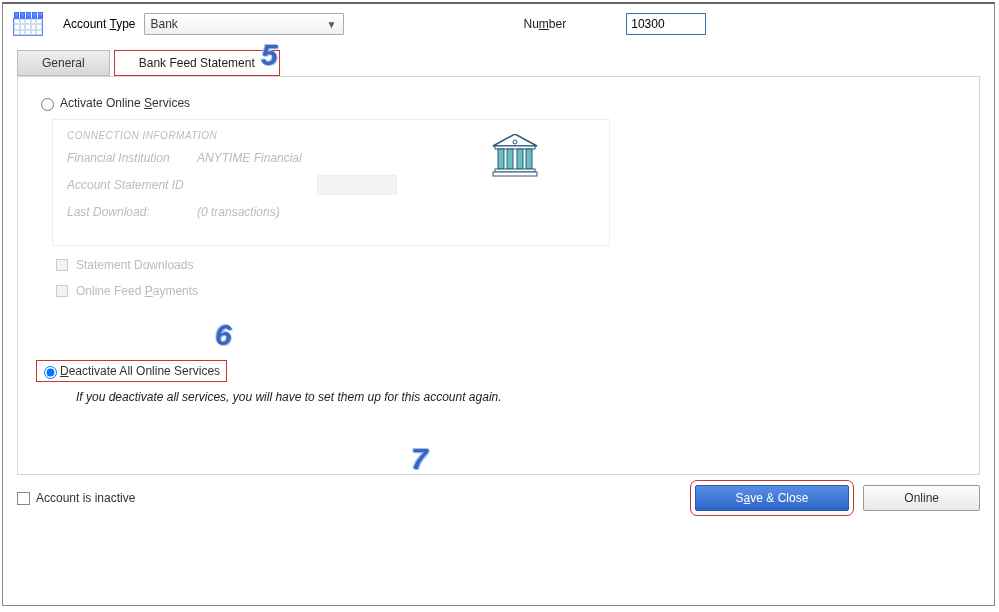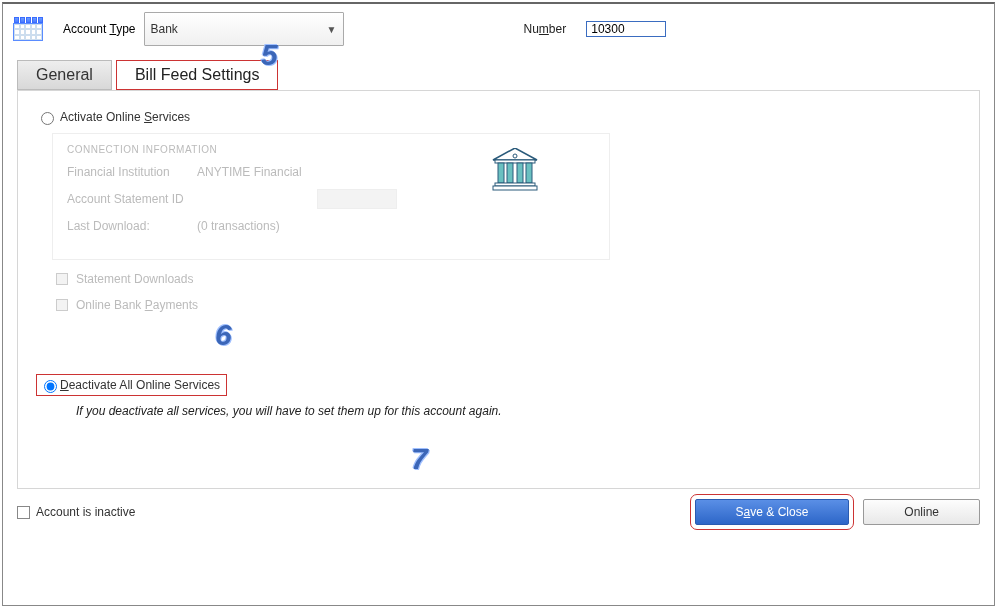--- a/index.html
+++ b/index.html
@@ -54,46 +54,47 @@
     grid-template-columns: repeat(5,1fr);
     grid-template-rows: repeat(3,1fr);
   }
   .calendar-icon .body div { border: 0.5px solid #cde; }
   .lbl { color: #000000; margin-right: 8px; }
   .u { text-decoration: underline; }
   .combo {
     display: inline-flex;
     align-items: center;
     width: 200px;
-    height: 34px;
+    height: 22px;
     border: 1px solid #aaa;
     background: linear-gradient(#fff,#f0f0f0);
     padding: 0 6px;
     justify-content: space-between;
     border-radius: 1px;
   }
   .combo .arrow { font-size: 10px; color: #555; }
   .number-lbl { margin-left: 180px; color: #222; margin-right: 20px; }
   .number-input {
     width: 80px;
-    height: 16px;
+    height: 22px;
     border: 1px solid #3a6cc0;
     background: #fff;
     padding: 0 4px;
     font-size: 12px;
+    margin-left: 40px;
   }
   .tabs {
     display: flex;
     margin-left: 14px;
     margin-top: 4px;
     gap: 4px;
   }
   .tab {
-    padding: 5px 18px;
-    font-size: 16px;
+    padding: 5px 24px;
+    font-size: 12px;
     background: linear-gradient(#eee,#d8d8d8);
     border: 1px solid #bbb;
     color: #333;
     cursor: pointer;
   }
   .tab.active {
     background: #fff;
     border: 1px solid #c33;
     font-weight: normal;
     color: #222;
@@ -125,20 +126,21 @@
     margin: 4px 0;
   }
   .radio-row input[type=radio] { margin-right: 6px; }
   .section {
     margin: 8px 0 0 16px;
     border: 1px solid #eee;
     background: #fff;
     padding: 10px 14px 16px 14px;
     width: 558px;
     position: relative;
+    font-style: italic;
   }
   .section-title {
     font-size: 10px;
     color: #bbb;
     letter-spacing: 0.5px;
     margin-bottom: 10px;
   }
   .info-row {
     display: flex;
     align-items: center;
@@ -247,21 +249,21 @@
       <span class="arrow">▼</span>
     </div>
     <span class="number-lbl">
       <span>Nu</span><span class="u">m</span><span>ber</span>
     </span>
     <input class="number-input" value="10300" style="">
   </div>
 
   <div class="tabs">
     <div class="tab">General</div>
-    <div class="tab active">Bill Feed Settings</div>
+    <div class="tab active">Bank Feed Statement</div>
   </div>
   <div class="annot a5">5</div>
 
   <div class="panel">
 
     <div class="radio-row">
       <input type="radio" name="svc" style="">
       <span>
         <span>Activate Online </span><span class="u">S</span><span>ervices</span>
       </span>
@@ -295,21 +297,21 @@
     </div>
 
     <div class="checks">
       <div class="c">
         <div class="box"></div>
         <span>Statement Downloads</span>
       </div>
       <div class="c">
         <div class="box"></div>
         <span>
-          <span>Online Bank </span><span class="u">P</span><span>ayments</span>
+          <span>Online Feed </span><span class="u">P</span><span>ayments</span>
         </span>
       </div>
     </div>
 
     <div style="margin-top:32px;">
       <span class="deact-box">
         <input type="radio" name="svc" checked="" style="">
         <span>
           <span class="u">D</span><span>eactivate All Online Services</span>
         </span>

